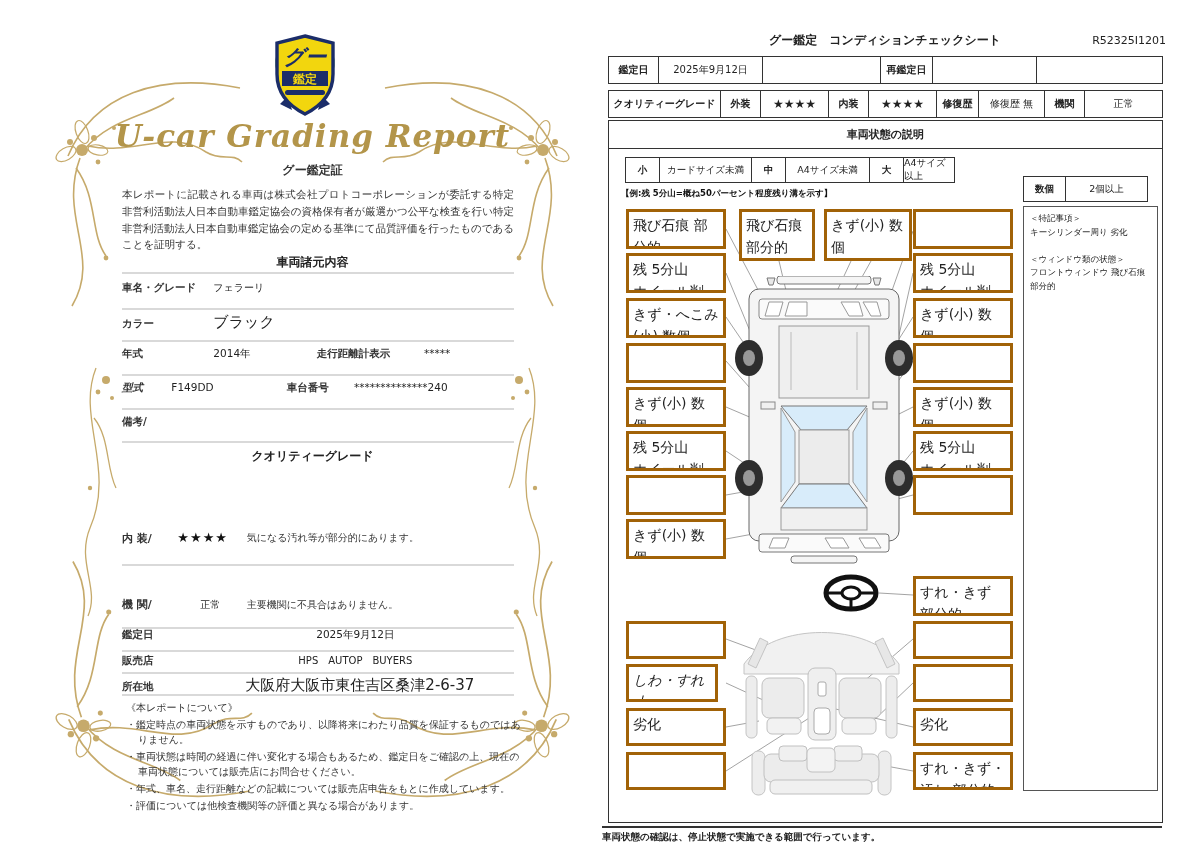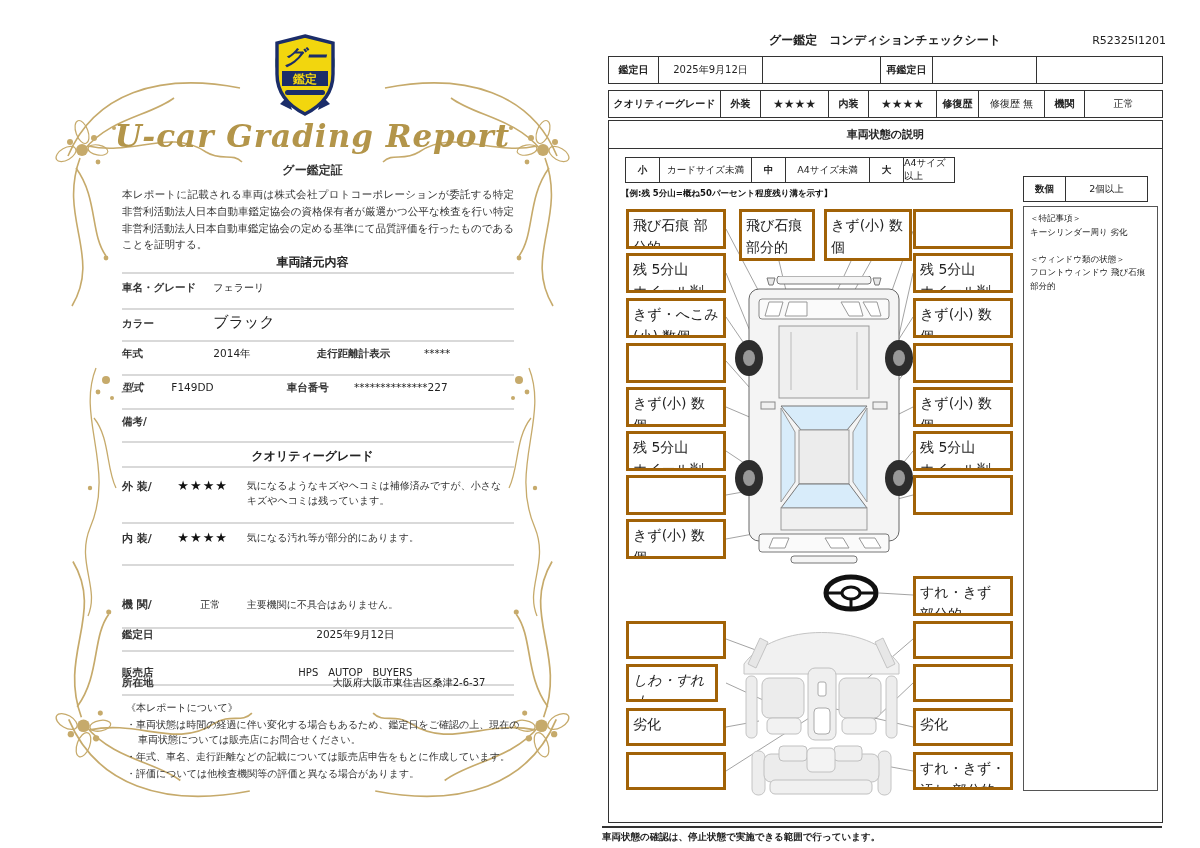--- a/index.html
+++ b/index.html
@@ -195,60 +195,56 @@
   <div class="row" style="top:312px;height:27px;padding-top:7px;">
     <span class="lab inline" style="width:88px;">年式</span>
     <span class="inline" style="width:100px;">2014年</span>
     <span class="lab inline" style="width:104px;">走行距離計表示</span>
     <span class="inline">*****</span>
   </div>
   <div class="row" style="top:346px;height:27px;padding-top:7px;">
     <span class="lab inline" style="width:46px;font-style:italic;">型式</span>
     <span class="inline" style="width:112px;">F149DD</span>
     <span class="lab inline" style="width:64px;">車台番号</span>
-    <span class="inline">**************227</span>
+    <span class="inline">**************240</span>
   </div>
   <div class="row" style="top:380px;height:26px;padding-top:7px;">
     <span class="lab inline">備考/</span>
   </div>
 
   <div class="abs c-h" style="top:420px;">クオリティーグレード</div>
 
-  <div class="row" style="top:438px;height:44px;border-top:2px solid #d9d9d9;padding-top:10px;">
-    <span class="lab inline" style="width:52px;font-size:11px;">外 装/</span>
-    <span class="stars inline" style="width:66px;">★★★★</span>
-    <span class="desc inline" style="width:264px;vertical-align:top;">気になるようなキズやヘコミは補修済みですが、小さなキズやヘコミは残っています。</span>
-  </div>
   <div class="row" style="top:492px;height:34px;padding-top:10px;">
     <span class="lab inline" style="width:52px;font-size:11px;">内 装/</span>
     <span class="stars inline" style="width:66px;">★★★★</span>
     <span class="desc inline" style="width:264px;vertical-align:top;">気になる汚れ等が部分的にあります。</span>
   </div>
   <div class="row" style="top:560px;height:30px;padding-top:9px;">
     <span class="lab inline" style="width:52px;font-size:11px;">機 関/</span>
     <span class="inline" style="width:66px;font-size:10px;text-align:center;">正常</span>
     <span class="desc inline" style="width:264px;vertical-align:top;">主要機関に不具合はありません。</span>
   </div>
 
   <div class="row" style="top:594px;height:22px;padding-top:6px;">
     <span class="lab inline" style="width:120px;">鑑定日</span>
     <span class="inline" style="width:220px;text-align:center;">2025年9月12日</span>
   </div>
-  <div class="row" style="top:622px;height:18px;padding-top:16px;">
+  <div class="row" style="top:622px;height:18px;padding-top:4px;">
     <span class="lab inline" style="width:120px;">販売店</span>
     <span class="inline" style="width:220px;text-align:center;font-size:10px;">HPS　AUTOP　BUYERS</span>
   </div>
   <div class="row" style="top:644px;height:18px;padding-top:4px;">
     <span class="lab inline" style="width:120px;">所在地</span>
-    <span class="inline" style="width:240px;text-align:right;font-size:10px;">大阪府大阪市東住吉区桑津2-6-37</span>
+    <span class="inline" style="width:240px;text-align:left;font-size:15px;">大阪府大阪市東住吉区桑津2-6-37</span>
   </div>
 
   <div id="about" class="abs" style="top:672px;">
     <div>《本レポートについて》</div>
     <ul>
+      <li>鑑定時点の車両状態を示すものであり、以降将来にわたり品質を保証するものではありません。</li>
       <li>車両状態は時間の経過に伴い変化する場合もあるため、鑑定日をご確認の上、現在の車両状態については販売店にお問合せください。</li>
       <li>年式、車名、走行距離などの記載については販売店申告をもとに作成しています。</li>
       <li>評価については他検査機関等の評価と異なる場合があります。</li>
     </ul>
   </div>
 
 </div>
 
 <div id="sheet" class="abs">
   <div id="sheet-title" class="abs">グー鑑定　コンディションチェックシート</div>

